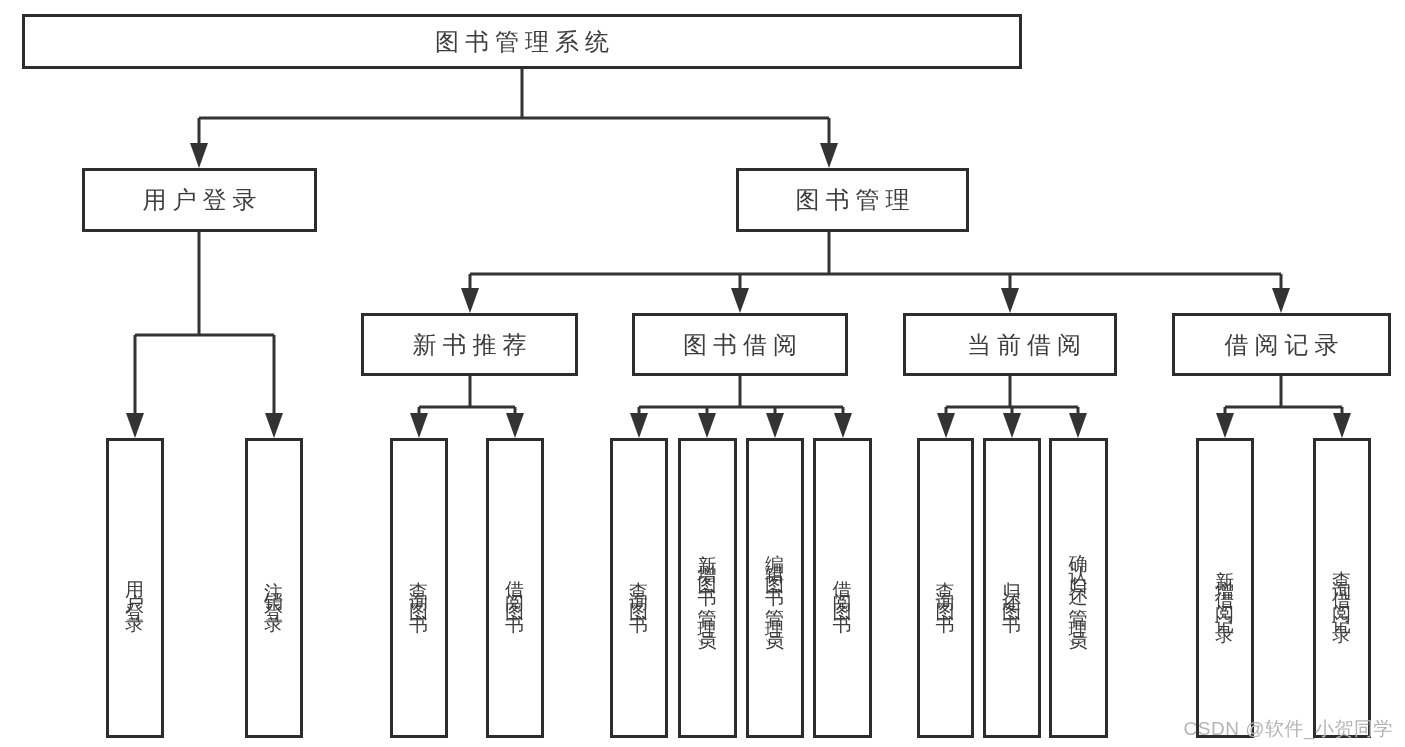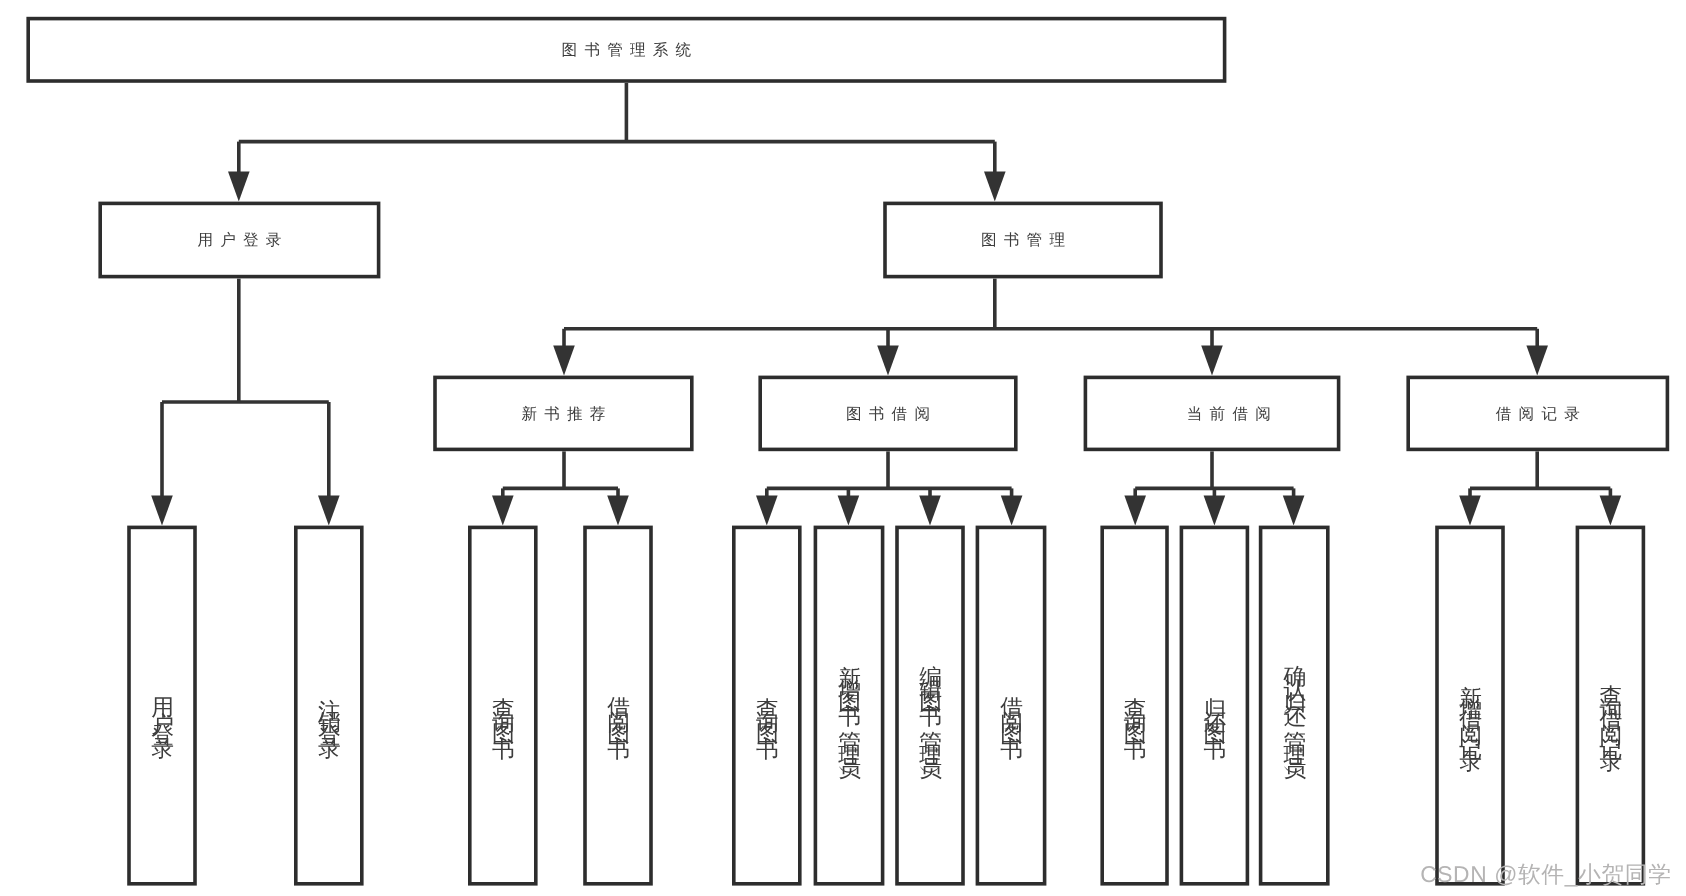--- a/index.html
+++ b/index.html
@@ -18,21 +18,21 @@
     position: absolute; left: 0; top: 0;
     width: 1405px; height: 747px;
     pointer-events: none;
   }
   .node {
     position: absolute;
     background: #ffffff;
     border: 3px solid #2d2d2d;
     display: flex; align-items: center; justify-content: center;
     color: #3d3d3d;
-    font-size: 13px;
+    font-size: 24px;
     letter-spacing: 6px;
     text-indent: 6px;
     white-space: nowrap;
     z-index: 2;
   }
   .leaf {
     position: absolute;
     top: 438px; height: 300px;
     background: #ffffff;
     border: 3px solid #2d2d2d;

